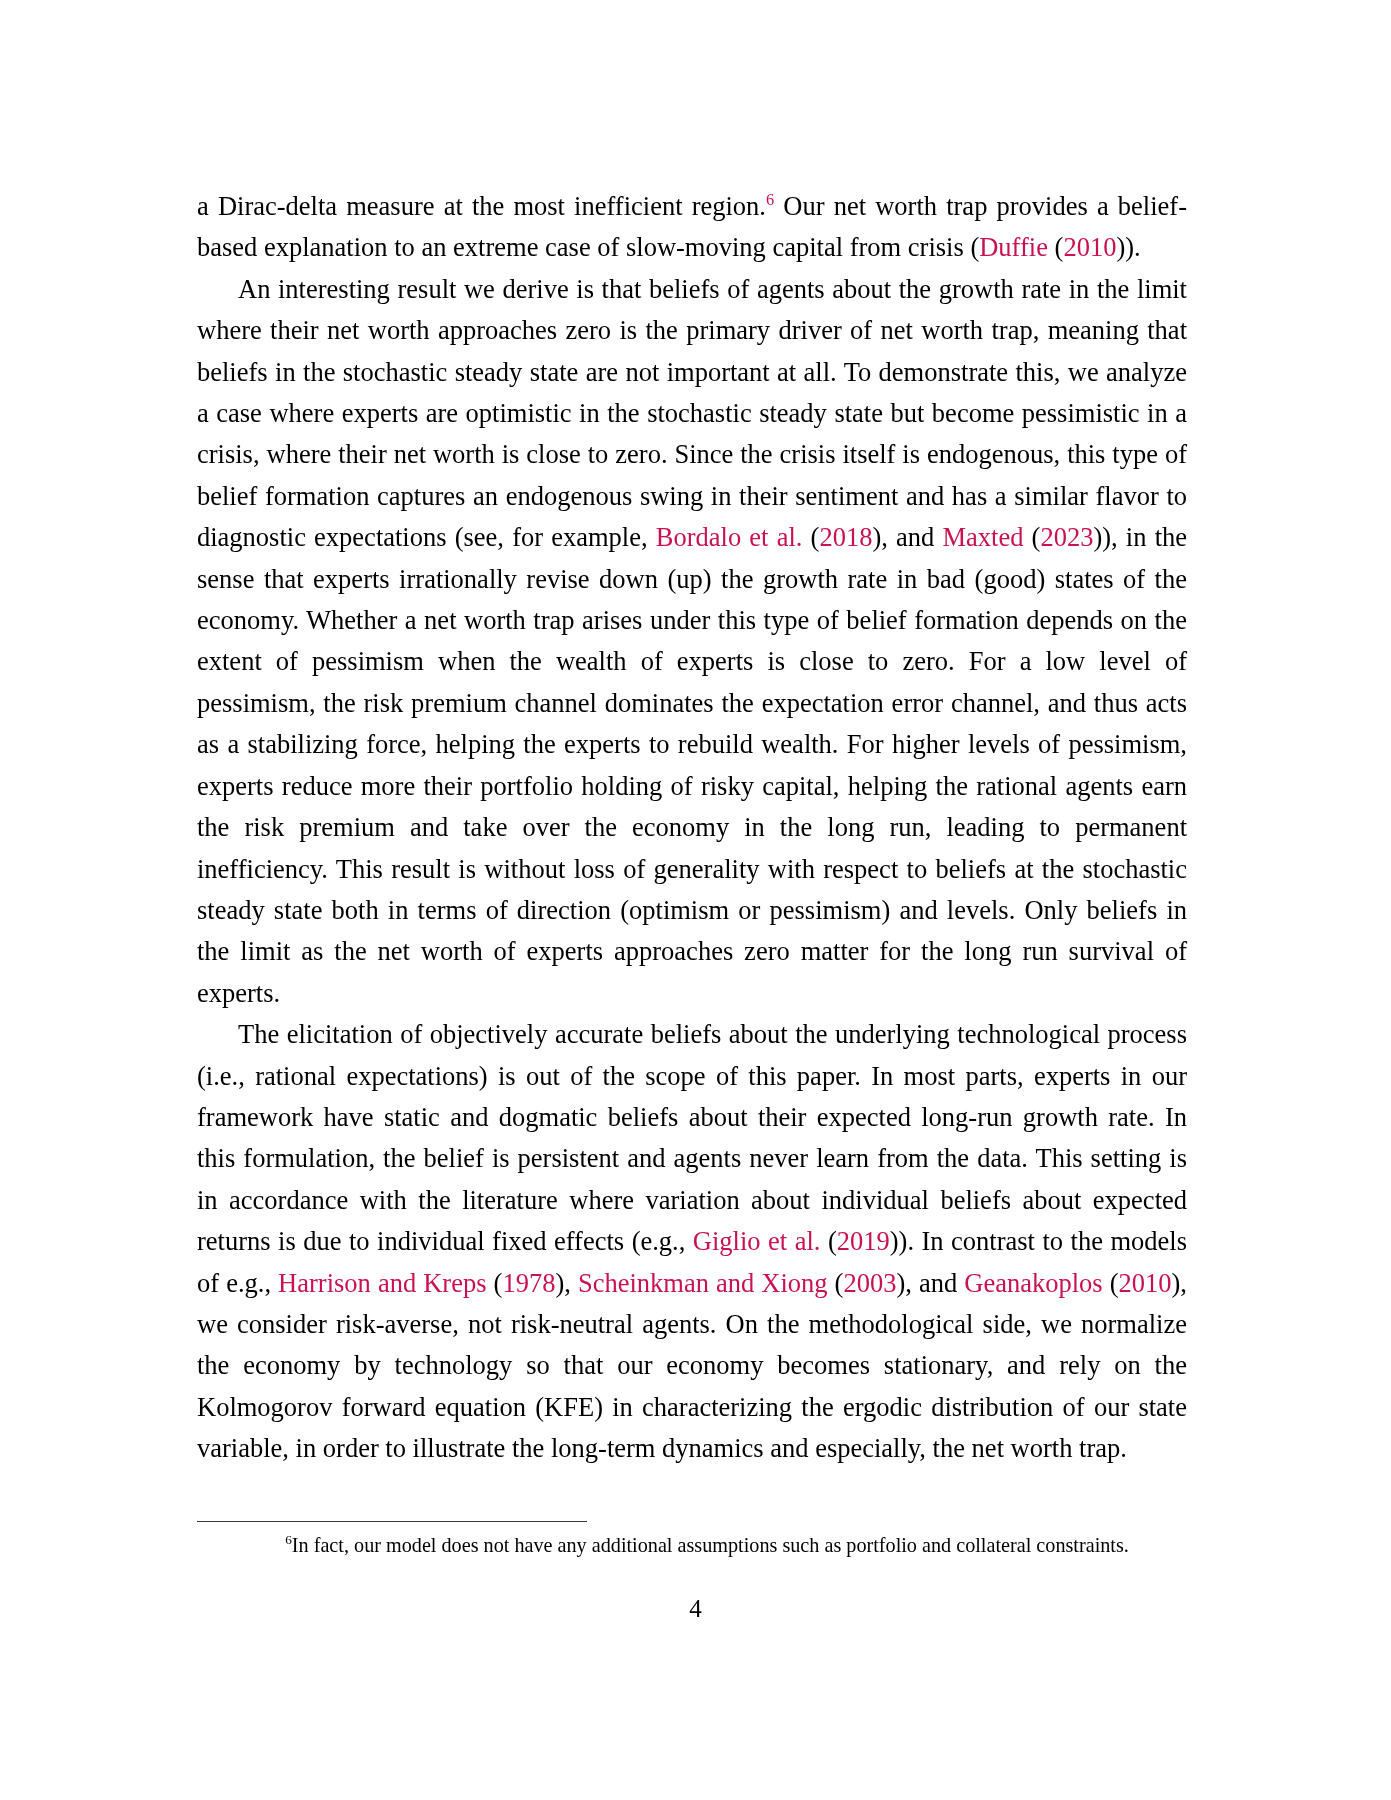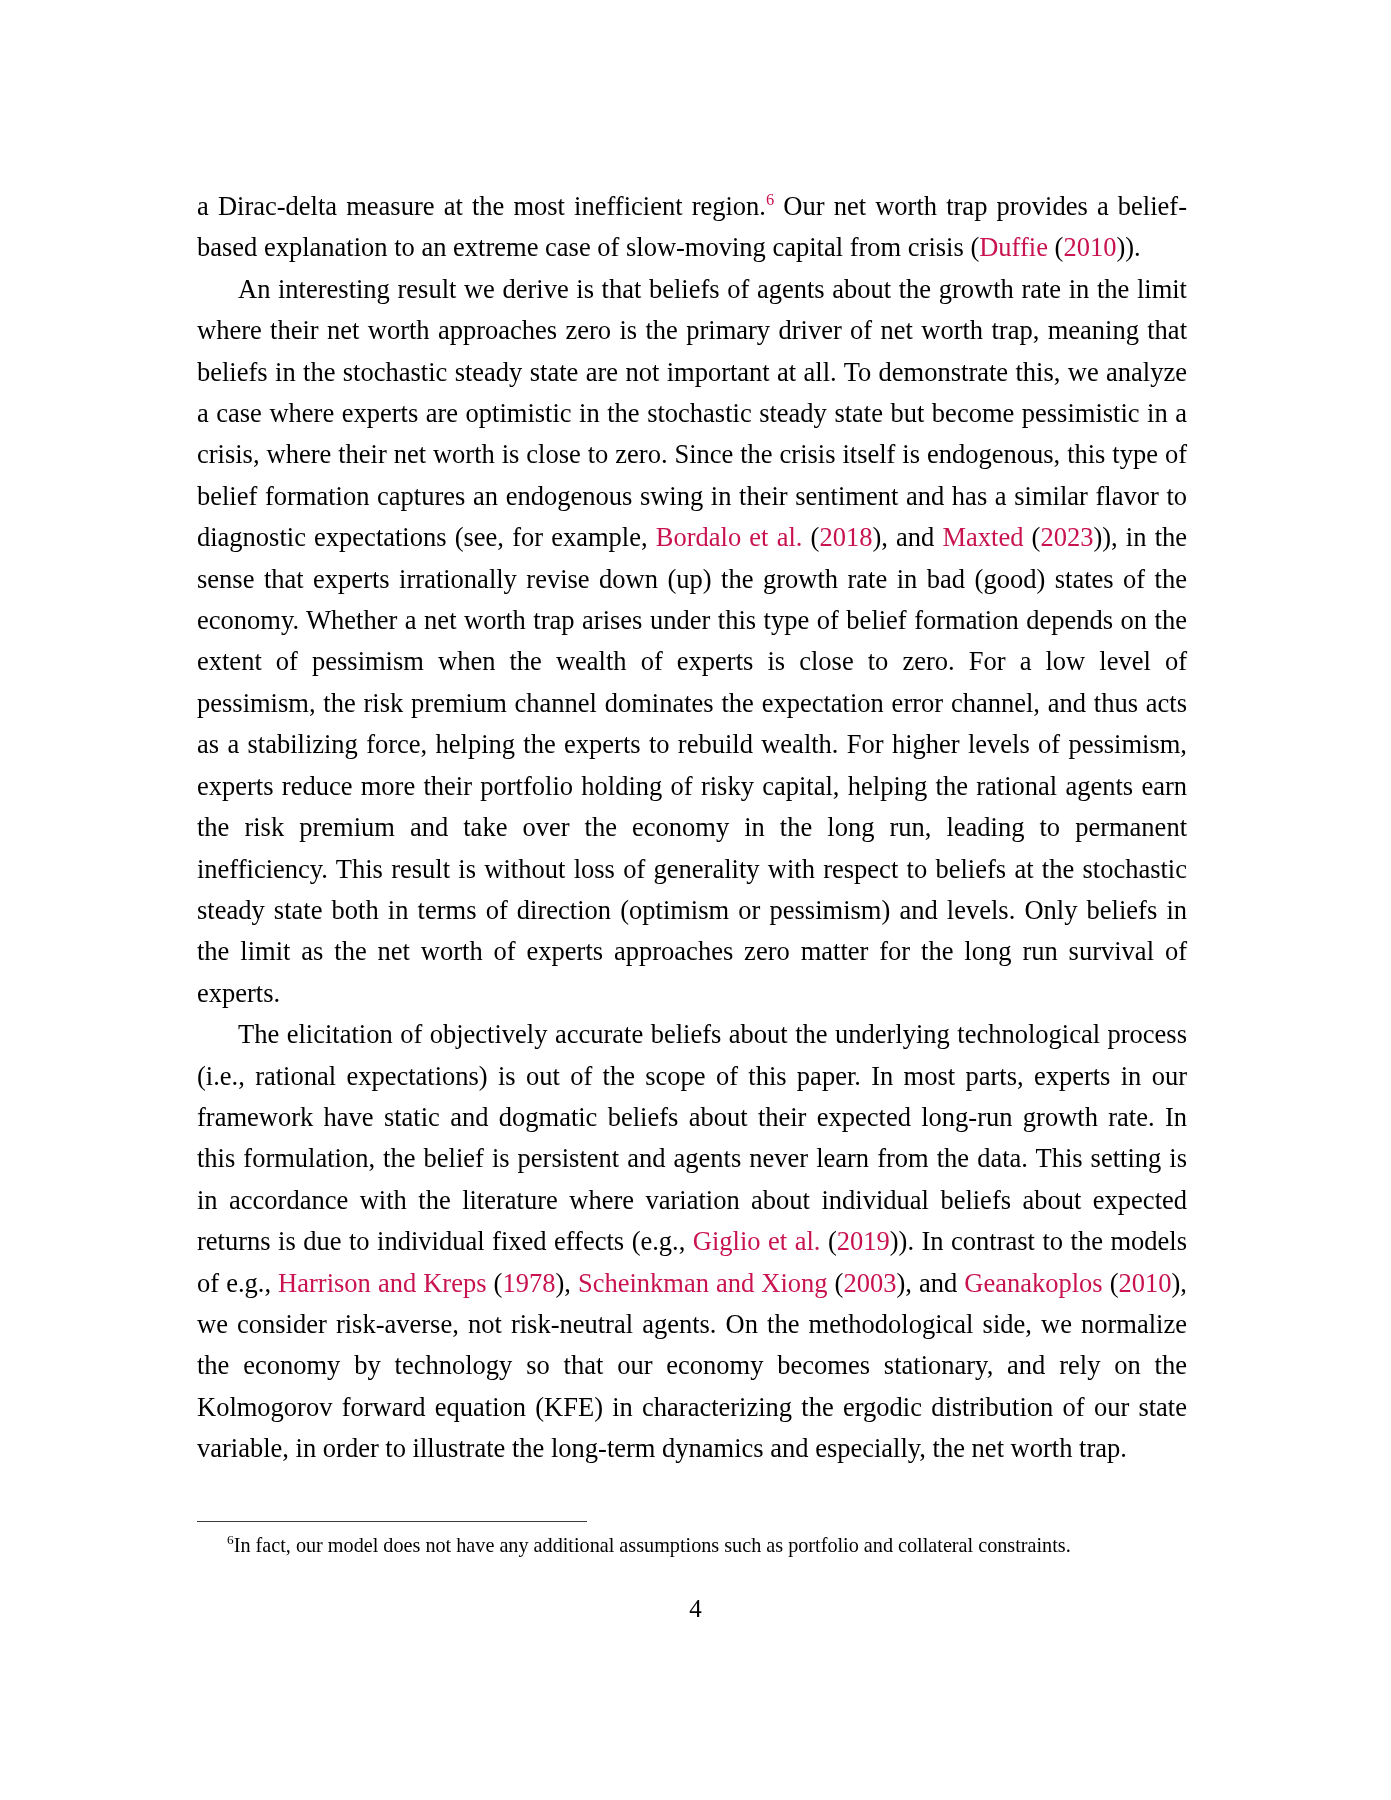--- a/index.html
+++ b/index.html
@@ -60,21 +60,21 @@
     width: 390px;
     height: 0;
     border: 0;
     border-top: 1.4px solid #3a3a3a;
     margin: 0 0 9px 0;
   }
   .footnote-text {
     margin: 0;
     font-size: 20.2px;
     line-height: 28px;
-    text-align: left;
+    text-align: center;
     text-indent: 30px;
     color: #000000;
   }
   .footnote-text sup {
     font-size: 0.66em;
     vertical-align: super;
     line-height: 0;
   }
   .page-number {
     position: absolute;

